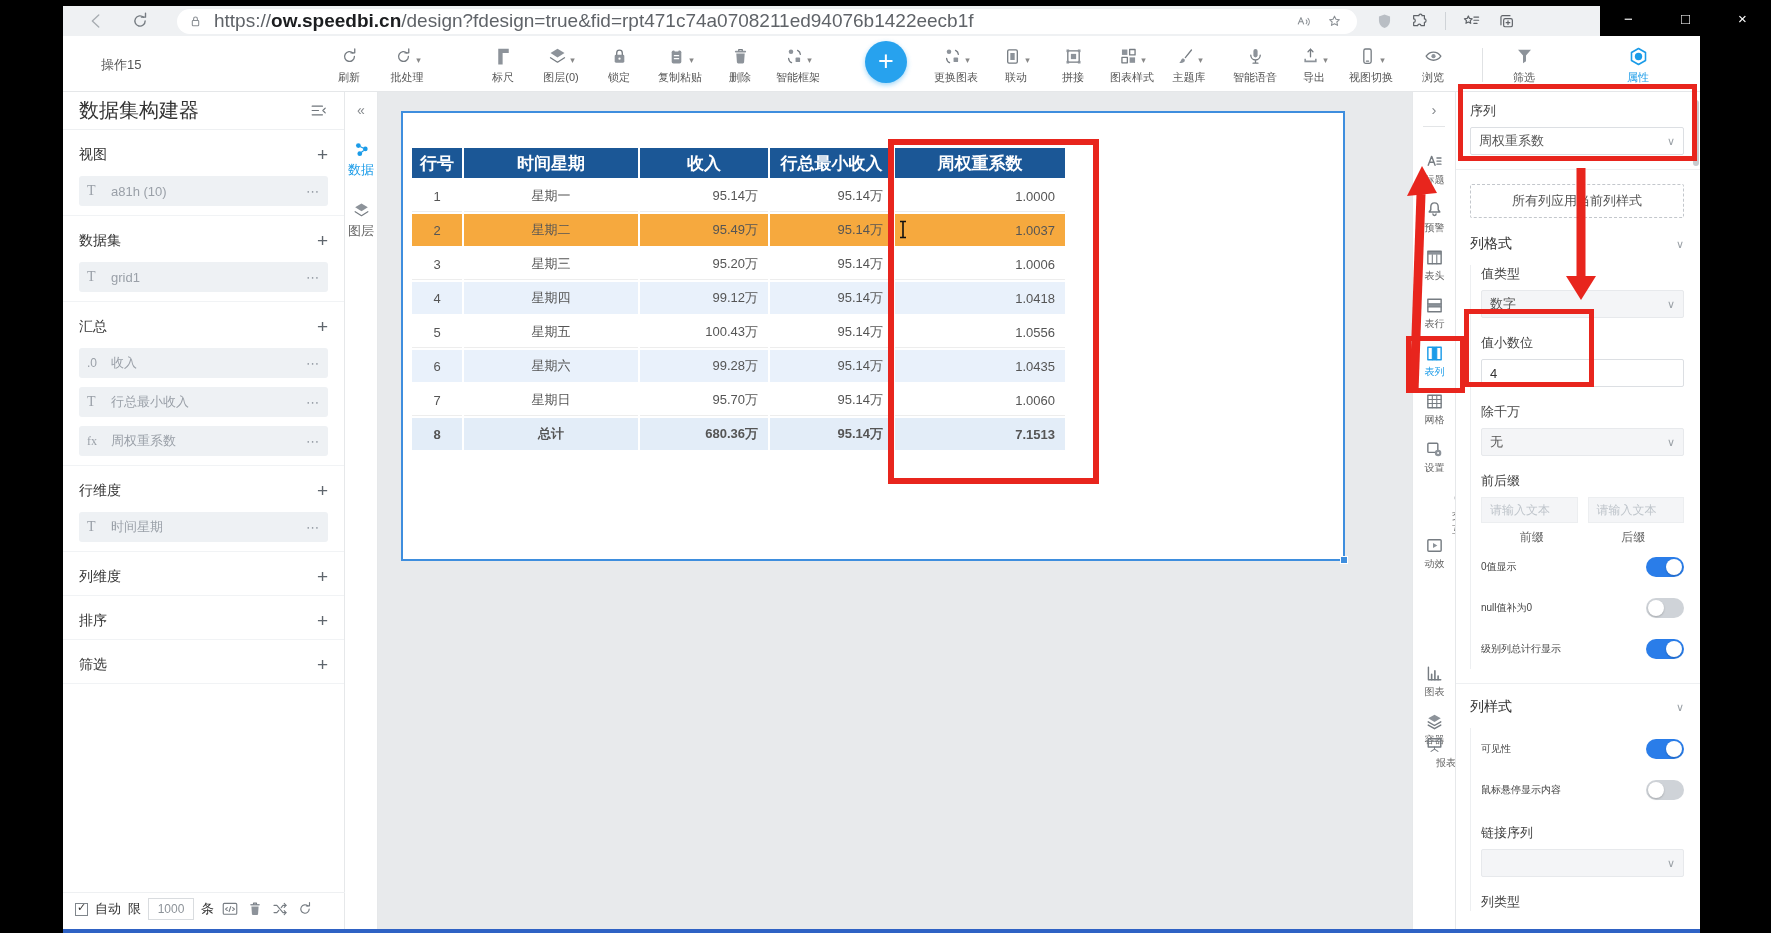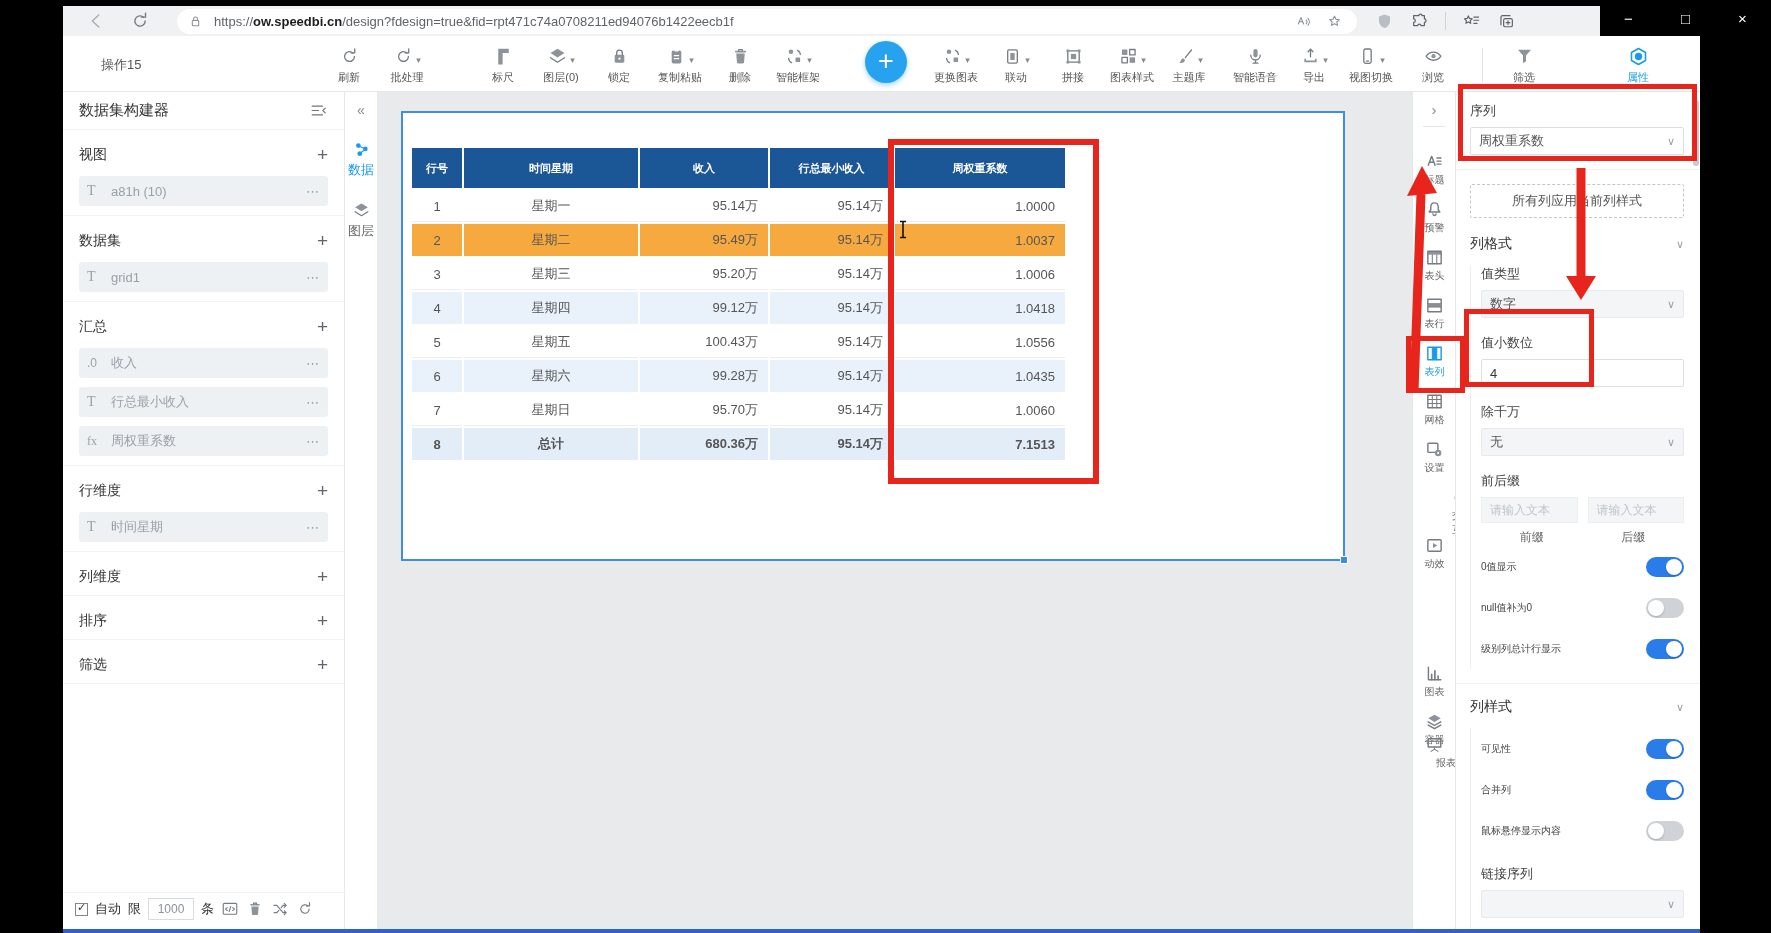--- a/index.html
+++ b/index.html
@@ -12,21 +12,21 @@
   .abs{position:absolute}
   .icn{stroke:#767c82;fill:none;stroke-width:1.5;stroke-linecap:round;stroke-linejoin:round;display:block}
   .icn .f{fill:#8d939a;stroke:none}
   
   #chrome-bar{left:63px;top:6px;width:1537px;height:30px;background:#eff1f3;display:flex;align-items:center}
   #chrome-bar .navic{width:22px;height:22px;margin-left:22px}
   #chrome-bar .navic .icn{width:22px;height:22px}
   #back .icn{stroke:#a8adb2}
   #url-pill{margin-left:26px;width:1180px;height:25px;background:#fff;border-radius:13px;display:flex;align-items:center;padding:0 10px}
   #url-pill .icn{width:17px;height:17px;stroke:#8a8f94}
-  #url-text{margin-left:10px;font-size:13px;color:#5f6368;white-space:nowrap;overflow:hidden;flex:1}
+  #url-text{margin-left:10px;font-size:19px;color:#5f6368;white-space:nowrap;overflow:hidden;flex:1}
   #url-text .dom{color:#1b1d1f;font-weight:bold}
   .pill-right{display:flex;gap:14px;margin-right:4px}
   .pill-right .icn{width:18px;height:18px;stroke:#5f6368}
   .chrome-right{display:flex;align-items:center;gap:16px;margin-left:18px}
   .chrome-right .icn{width:19px;height:19px;stroke:#5f6368}
   .chrome-right .shield .f{fill:#b9bec4}
   .vsep{width:1px;height:18px;background:#cfd3d7}
   #win-controls{left:1600px;top:0;width:171px;height:36px;background:#000;display:flex;align-items:center;justify-content:space-around;color:#fff;font-size:15px}
   #win-controls span{cursor:default;width:30px;text-align:center}
   
@@ -36,21 +36,21 @@
   .tb-ico{height:26px;display:flex;align-items:flex-end;justify-content:center;gap:2px}
   .tb-ico .icn{width:21px;height:21px}
   .tb-caret{font-size:9px;color:#888;align-self:flex-end;line-height:14px}
   .tb-label{font-size:11px;color:#555;margin-top:3px;white-space:nowrap}
   .tb-item.active .tb-label{color:var(--accent)}
   .tb-plus{position:absolute;top:5px;width:42px;height:42px;border-radius:50%;background:#27a2ee;color:#fff;font-size:27px;line-height:40px;text-align:center;box-shadow:0 2px 5px rgba(39,162,238,.45)}
   .tb-div{position:absolute;top:12px;width:1px;height:34px;background:#e0e2e4}
   
   #sidebar{left:63px;top:92px;width:282px;height:837px;background:#fff;border-right:1px solid #e6e8ea}
   #sb-header{height:38px;border-bottom:1px solid #eef0f2;display:flex;align-items:center;justify-content:space-between;padding:0 16px}
-  #sb-title{font-size:15px;color:#333}
+  #sb-title{font-size:20px;color:#333}
   #sb-header .icn{width:19px;height:19px;stroke:#6f757b}
   .sb-section{padding:13px 16px 6px;border-bottom:1px solid #f1f3f5}
   .sb-sec-head{display:flex;align-items:center;justify-content:space-between;height:24px}
   .sb-sec-label{font-size:14px;color:#333}
   .sb-plus{font-size:19px;color:#5f666d;line-height:18px}
   .chip{height:30px;background:#eef1f4;border-radius:3px;display:flex;align-items:center;margin:9px 0 3px;padding:0 8px}
   .chip .pfx{width:24px;font-size:12px;color:#9aa0a8;text-align:left}
   .chip .pfx.serif{font-family:"Liberation Serif","DejaVu Serif",serif;font-size:14px}
   .chip .pfx.it{font-family:"Liberation Serif","DejaVu Serif",serif}
   .chip .lbl{flex:1;font-size:13px;color:#9aa0a8}
@@ -68,21 +68,21 @@
   .lt-item .icn{width:19px;height:19px;margin:0 auto}
   .lt-item .lt-label{font-size:13px;color:#666;margin-top:2px}
   .lt-item.active .lt-label{color:var(--accent)}
   .lt-item.active .icn .f{fill:var(--accent)}
   .lt-item.active .icn{stroke:var(--accent)}
   
   #canvas{left:378px;top:92px;width:1034px;height:837px;background:#e8eaec}
   #widget{position:absolute;left:23px;top:19px;width:944px;height:450px;background:#fff;border:2px solid #3e8ede}
   #resize-handle{position:absolute;right:-5px;bottom:-5px;width:8px;height:8px;background:#3e8ede;border:1px solid #fff}
   #grid-table{position:absolute;left:7px;top:33px;border-collapse:separate;border-spacing:2px;table-layout:fixed;width:655px}
-  #grid-table th{background:var(--thead-bg);color:#fff;font-size:11px;font-weight:bold;height:40px;text-align:center;overflow:hidden;white-space:nowrap}
+  #grid-table th{background:var(--thead-bg);color:#fff;font-size:17px;font-weight:bold;height:30px;text-align:center;overflow:hidden;white-space:nowrap}
   #grid-table td{height:32px;font-size:13px;color:#555;overflow:hidden;white-space:nowrap}
   #grid-table td.c{text-align:center}
   #grid-table td.r{text-align:right;padding-right:10px}
   tr.plain td{background:#fff;box-shadow:inset 0 -1px 0 #ededed}
   tr.alt td{background:var(--row-alt)}
   tr.hl td{background:var(--row-hl);color:#fff}
   tr.total td{background:var(--row-total);color:#333;font-weight:bold}
   #ibeam{position:absolute;left:519px;top:128px;width:12px;height:19px;z-index:30}
   
   #rightstrip{left:1412px;top:92px;width:43px;height:837px;background:#fff;border-left:1px solid #e6e8ea}
@@ -770,24 +770,20 @@
     <span>列样式</span>
     <span class="p-caret">∨</span>
   </div>
   <div class="p-group">
     <div id="style-toggles">
         <div class="toggle-row">
           <span>可见性</span>
           <span class="toggle on"></span>
         </div>
         <div class="toggle-row">
-          <span>合并列</span>
-          <span class="toggle on"></span>
-        </div>
-        <div class="toggle-row">
           <span>鼠标悬停显示内容</span>
           <span class="toggle"></span>
         </div>
       </div>
     <div class="p-label" style="margin-top:14px">链接序列</div>
     <div class="p-select gray">
       <span></span>
         <span class="p-caret">∨</span>
     </div>
     <div class="p-label mt16">列类型</div>

